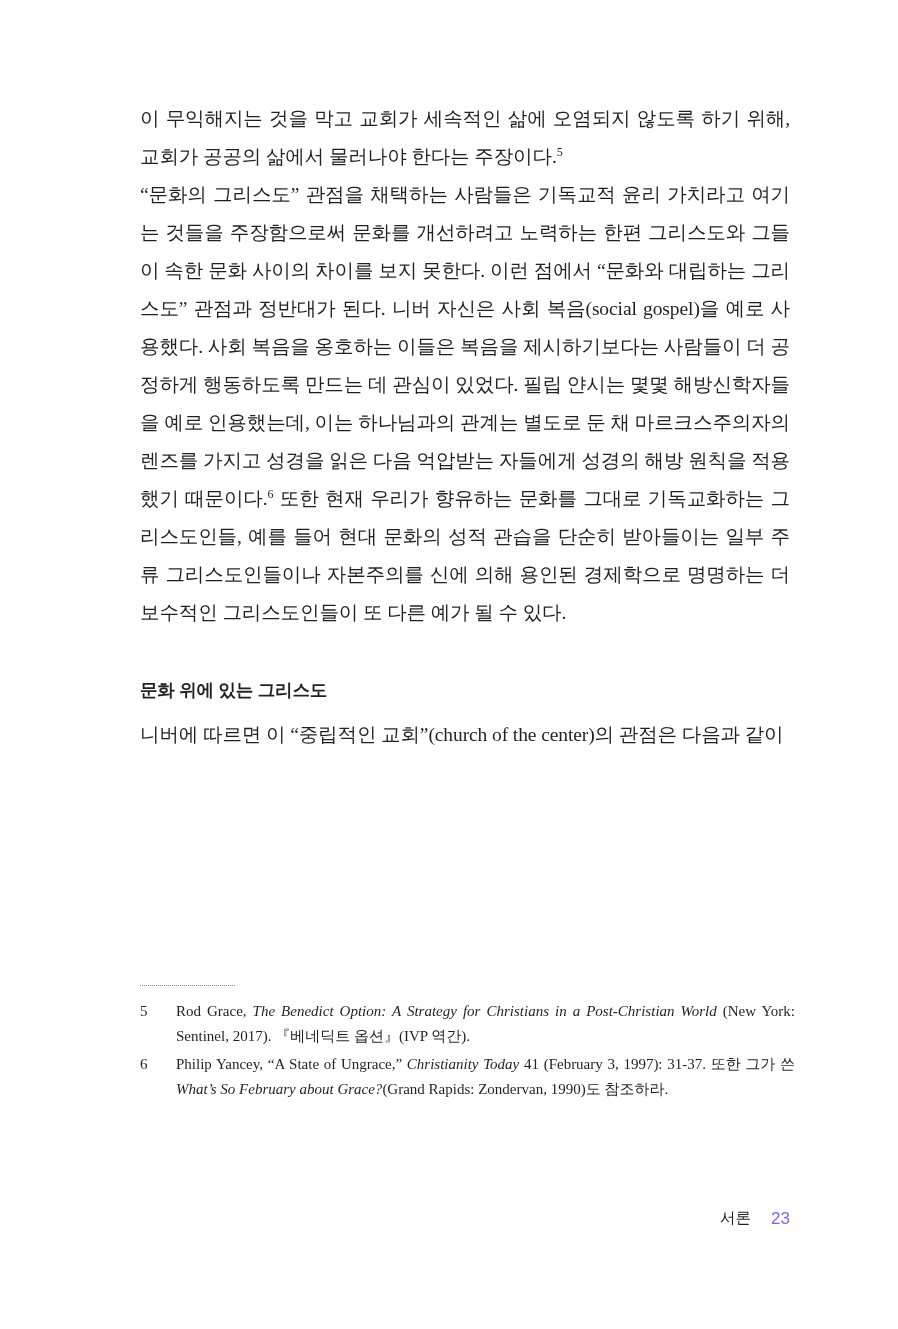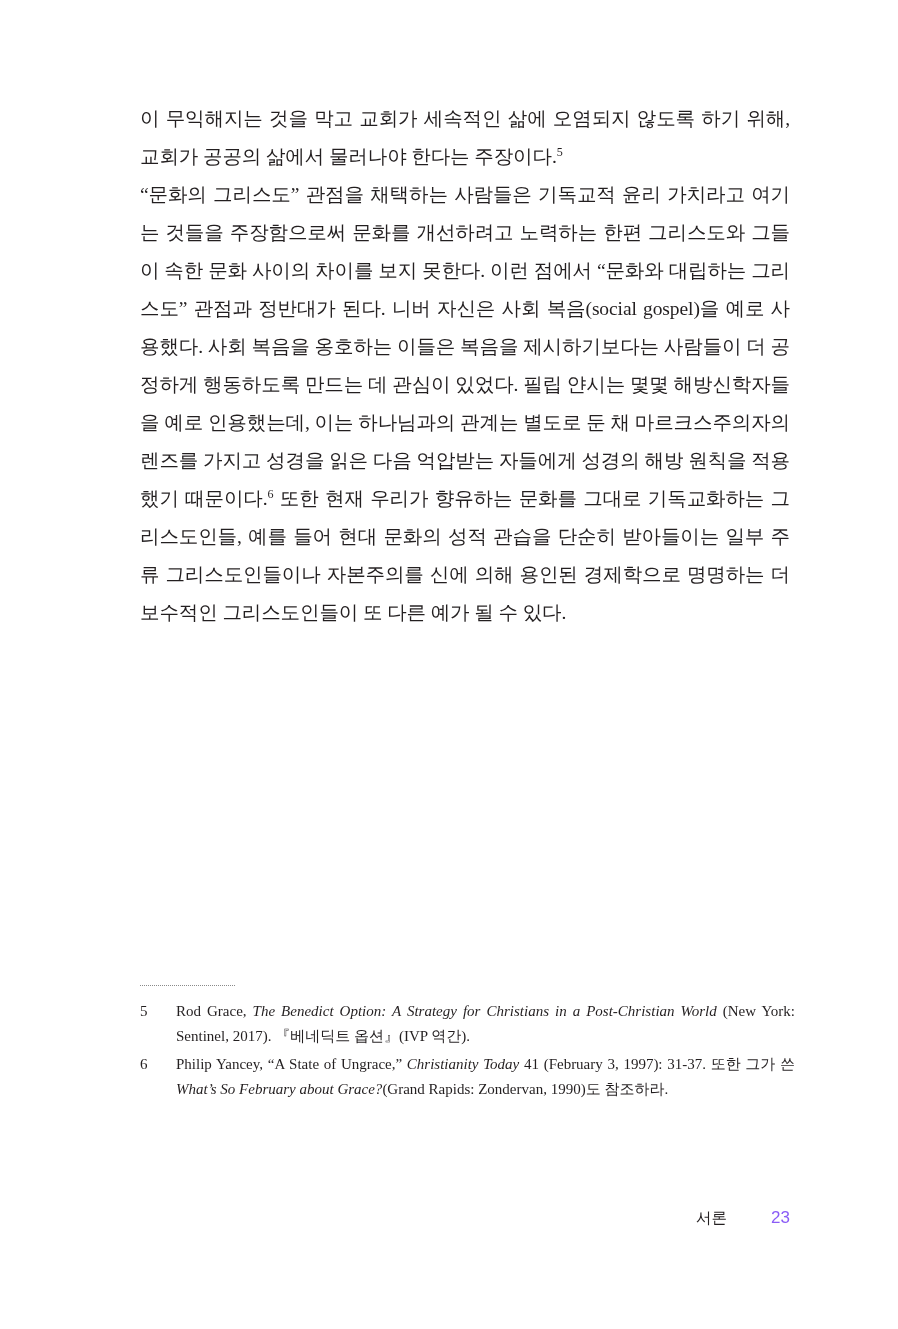--- a/index.html
+++ b/index.html
@@ -91,22 +91,22 @@
     left: 0;
     top: 1208px;
     width: 898px;
     height: 30px;
   }
   .footer-inner {
     position: absolute;
     right: 108px;
     top: 0;
     display: flex;
-    align-items: flex-start;
-    gap: 44px;
+    align-items: center;
+    gap: 20px;
   }
   .footer-label {
     font-family: "Liberation Sans", sans-serif;
     font-size: 15.5px;
     color: #231f20;
   }
   .footer-pageno {
     font-family: "Liberation Sans", sans-serif;
     font-size: 17px;
     color: #8b5cf6;
@@ -117,21 +117,23 @@
 
 <div class="page">
 
   <div class="content">
 
     <p class="body-par"><span>이 무익해지는 것을 막고 교회가 세속적인 삶에 오염되지 않도록 하기 위해, 교회가 공공의 삶에서 물러나야 한다는 주장이다.</span><sup>5</sup></p>
 
 
     <p class="body-par"><span>“문화의 그리스도” 관점을 채택하는 사람들은 기독교적 윤리 가치라고 여기는 것들을 주장함으로써 문화를 개선하려고 노력하는 한편 그리스도와 그들이 속한 문화 사이의 차이를 보지 못한다. 이런 점에서 “문화와 대립하는 그리스도” 관점과 정반대가 된다. 니버 자신은 사회 복음</span><span class="latin">(social gospel)</span><span>을 예로 사용했다. 사회 복음을 옹호하는 이들은 복음을 제시하기보다는 사람들이 더 공정하게 행동하도록 만드는 데 관심이 있었다. 필립 얀시는 몇몇 해방신학자들을 예로 인용했는데, 이는 하나님과의 관계는 별도로 둔 채 마르크스주의자의 렌즈를 가지고 성경을 읽은 다음 억압받는 자들에게 성경의 해방 원칙을 적용했기 때문이다.</span><sup>6</sup><span> 또한 현재 우리가 향유하는 문화를 그대로 기독교화하는 그리스도인들, 예를 들어 현대 문화의 성적 관습을 단순히 받아들이는 일부 주류 그리스도인들이나 자본주의를 신에 의해 용인된 경제학으로 명명하는 더 보수적인 그리스도인들이 또 다른 예가 될 수 있다.</span></p>
 
+    <h2 class="section-head tight">문화 위에 있는 그리스도</h2>
 
+    <p class="body-par"><span>니버에 따르면 이 “중립적인 교회”</span><span class="latin">(church of the center)</span><span>의 관점은 다음과 같이</span></p>
 
   </div>
 
   <div class="footnotes">
     <div class="fn-rule"></div>
 
     <div class="fn">
       <div class="fn-num">5</div>
       <div class="fn-text"><span>Rod Grace, </span><i>The Benedict Option: A Strategy for Christians in a Post-Christian World</i><span> (New York: Sentinel, 2017). 『베네딕트 옵션』(IVP 역간).</span></div>
     </div>

